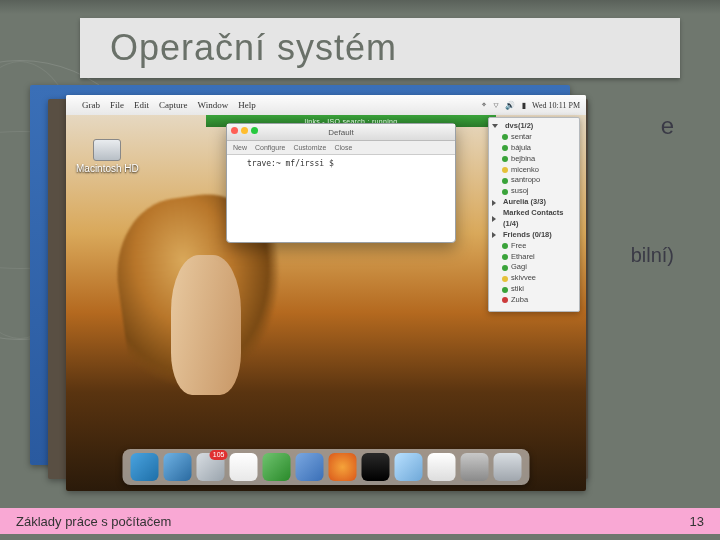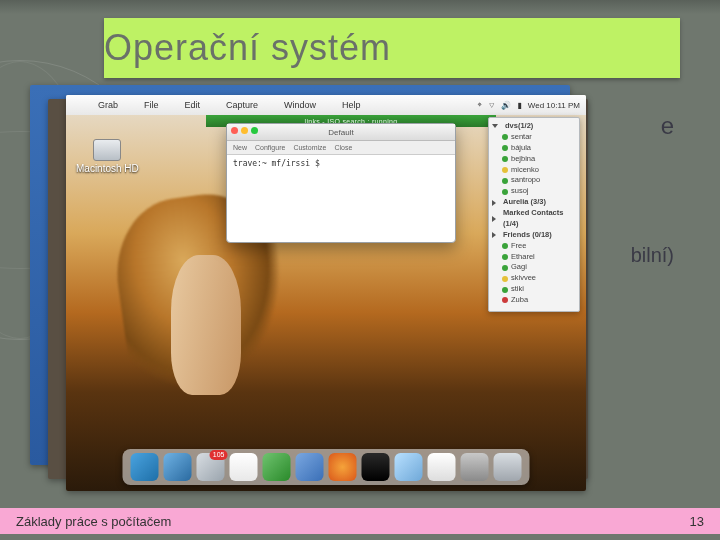--- a/index.html
+++ b/index.html
@@ -31,25 +31,25 @@
   .globe::before { inset: 0 70px; }
   .globe::after  { inset: 70px 0; }
 
   
   .title-bar {
     position: absolute;
     left: 80px;
     right: 40px;
     top: 18px;
     height: 60px;
-    background: #bef264;
+    background: #e5e5e5;
     display: flex;
     align-items: center;
+    padding-left: 30px;
     box-shadow: 0 2px 4px rgba(0,0,0,0.3);
-    margin-left: 24px;
   }
   .title-bar h1 {
     color: #6a7169;
     font-size: 36px;
     font-weight: 500;
     letter-spacing: 1px;
   }
   .top-accent {
     position: absolute;
     top: 0; left: 0;
@@ -90,21 +90,22 @@
 
   
   .mac-menubar {
     height: 20px;
     background: linear-gradient(#fdfdfd,#e8e8e8);
     display: flex;
     align-items: center;
     font-size: 9px;
     color: #333;
     padding: 0 6px;
-    gap: 26px;
+    gap: 10px;
+    font-family: Liberation Serif, serif;
   }
   .mac-menubar .apple { font-size: 11px; }
   .mac-menubar .spacer { flex: 1; }
   .mac-menubar .right { display:flex; gap:6px; align-items:center; font-size:8px; }
   .mac-menubar .right span { display:inline-block; }
   .mac-menubar .menu-item { white-space: nowrap; }
 
   
   .green-strip {
     height: 12px;
@@ -169,21 +170,21 @@
   .term-tool {
     height: 14px;
     background: #efefef;
     border-bottom: 1px solid #ccc;
     font-size: 7px;
     color: #666;
     display:flex; align-items:center; gap:8px;
     padding: 0 6px;
   }
   .term-body {
-    padding: 4px 6px;
+    padding: 4px 20px;
     font-family: monospace;
     font-size: 8px;
     color: #333;
   }
 
   
   .buddy {
     position: absolute;
     top: 22px; right: 6px;
     width: 92px;

